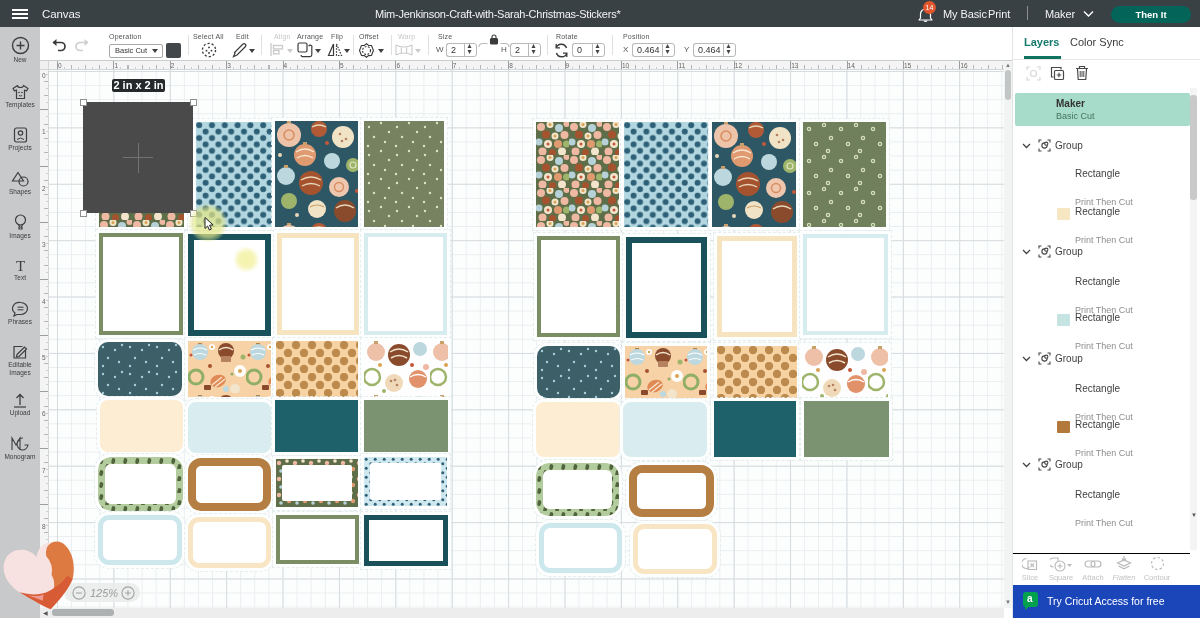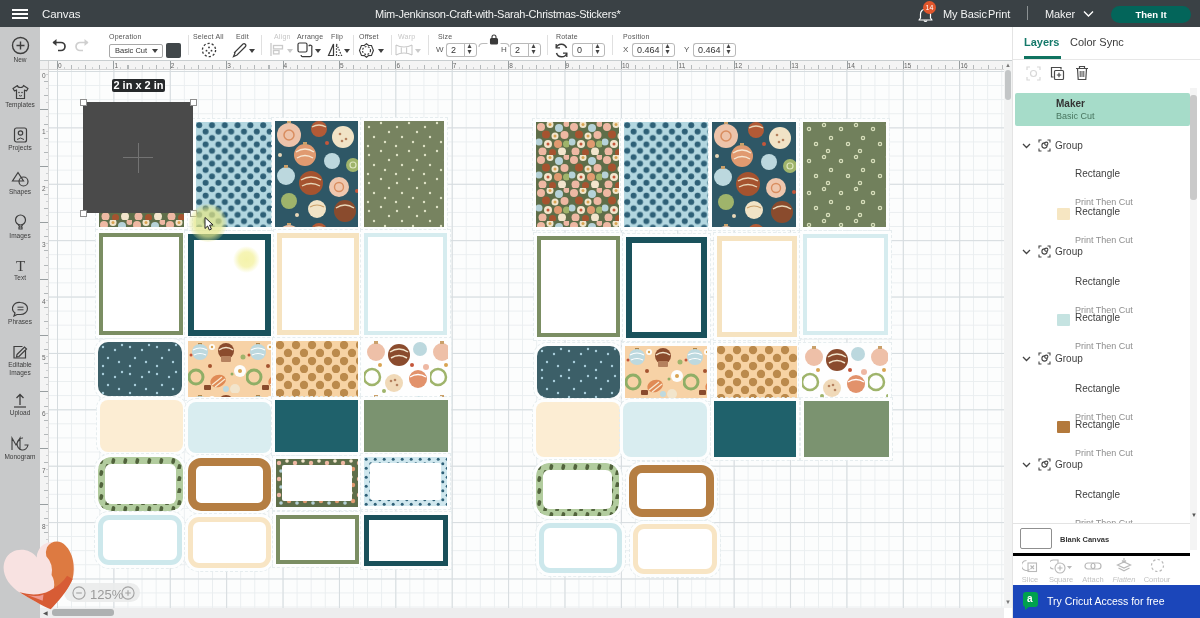--- a/index.html
+++ b/index.html
@@ -679,26 +679,22 @@
       </svg>
       <div class="ptext" style="left:42px;top:432px;">Group</div>
       <div class="ptext" style="left:62px;top:462px;">Rectangle</div>
       <div class="psub" style="left:62px;top:473px;">Print Then Cut</div>
     </div>
 
   <div class="abs" style="left:177px;top:61px;width:7px;height:462px;background:#f4f4f4;"></div>
   <div class="abs" style="left:177px;top:68px;width:7px;height:105px;background:#c9c9c9;border-radius:3px;"></div>
   <div class="abs" style="left:177px;top:484px;width:8px;height:8px;color:#555;font-size:6px;text-align:center;line-height:8px;">▼</div>
 
-  <div class="abs" style="left:0;top:496px;width:177px;height:30px;border-top:1px solid #e3e3e3;background:#fff;">
-    <div style="position:absolute;left:7px;top:4px;width:32px;height:21px;background:#fff;border:1px solid #8f8f8f;border-radius:2px;"></div>
-    <div style="position:absolute;left:47px;top:11px;font-size:7.5px;font-weight:bold;color:#333;">Blank Canvas</div>
-  </div>
-
-  <div id="ptools" class="abs" style="left:0;top:526px;width:177px;height:32px;background:#fff;border-top:3px solid #000000;">
+
+  <div id="ptools" class="abs" style="left:0;top:526px;width:177px;height:32px;background:#fff;border-top:1px solid #000000;">
       <svg class="abs" style="left:9px;top:3px;" width="16" height="15" viewBox="0 0 16 15" fill="none" stroke="#b9b9b9" stroke-width="1.1">
         <path d="M4.5 1.5 a5 5 0 1 0 3 9"></path>
         <rect x="6" y="4" width="8.5" height="8.5"></rect>
         <path d="M8.5 6.5 l3.5 3.5 m-3.5 0 l3.5 -3.5"></path>
       </svg>
       <div class="abs" style="left:-3px;top:19px;width:40px;text-align:center;font-size:7.5px;color:#c2c2c2;">Slice</div>
       <svg class="abs" style="left:37px;top:3px;" width="22" height="15" viewBox="0 0 22 15" fill="none" stroke="#b9b9b9" stroke-width="1.1">
         <path d="M3.5 10 a4.5 4.5 0 0 1 0 -9 H8 V4"></path>
         <circle cx="10" cy="9" r="5"></circle>
         <path d="M10 6.5 V11.5 M7.5 9 H12.5"></path>
@@ -728,21 +724,21 @@
     <div style="position:absolute;left:14px;top:8px;font-size:10px;font-weight:bold;color:#fff;">a</div>
     <div style="position:absolute;left:34px;top:10px;font-size:10.5px;color:#fff;">Try Cricut Access for free</div>
   </div>
 </div>
 
 <div class="abs" style="left:64px;top:583px;width:76px;height:19px;background:rgba(234,235,235,0.9);border-radius:10px;"></div>
 <svg class="abs" style="left:72px;top:586px;" width="14" height="14" viewBox="0 0 15 15" fill="none" stroke="#a3a3a3" stroke-width="1.2">
     <circle cx="7.5" cy="7.5" r="6.5"></circle>
     <path d="M4.5 7.5 H10.5"></path>
   </svg>
-<div class="abs" style="left:90px;top:587px;font-size:13px;color:#9b9b9b;">125%</div>
+<div class="abs" style="left:90px;top:587px;font-size:11px;color:#9b9b9b;font-style:italic;">125%</div>
 <svg class="abs" style="left:121px;top:586px;" width="14" height="14" viewBox="0 0 15 15" fill="none" stroke="#a3a3a3" stroke-width="1.2">
     <circle cx="7.5" cy="7.5" r="6.5"></circle>
     <path d="M4.5 7.5 H10.5 M7.5 4.5 V10.5"></path>
   </svg>
 
 <svg class="abs" style="left:1px;top:538px;" width="89" height="89" viewBox="0 0 78 78">
   <g transform="rotate(-14 38 36)">
     <path d="M36 16 C32 5, 16 2, 9 11 C2 20, 5 33, 15 43 C24 52, 31 58, 37 63 C46 58, 56 50, 62 42 C70 30, 67 13, 57 8 C48 3, 39 7, 36 16 Z" fill="#f8e2e1"></path>
     <path d="M47 9.5 C52 4.5, 60 6, 63 12 C68 20, 67 32, 62 42 C59 46 55 50 51 53 L44 46 Q47 40 45 34 Q49 25 44.5 17 Q44.5 13 47 9.5 Z" fill="#dd7a41"></path>
     <path d="M14 42 Q28 50 40 47 Q52 44 58 38 L62 42 C54 52, 45 58, 37 63 C30 58, 22 50, 14 42 Z" fill="#d75c35"></path>

